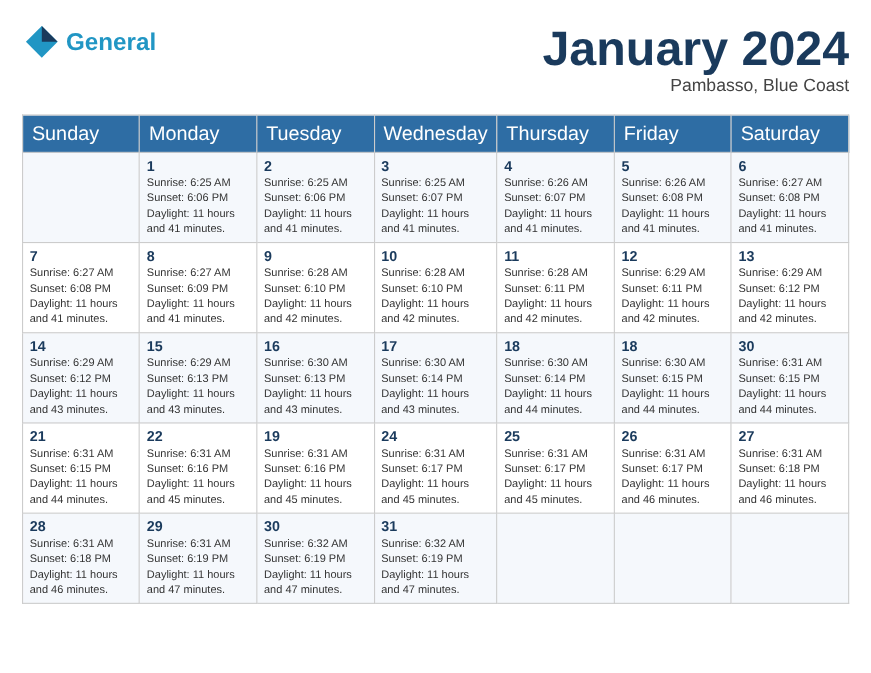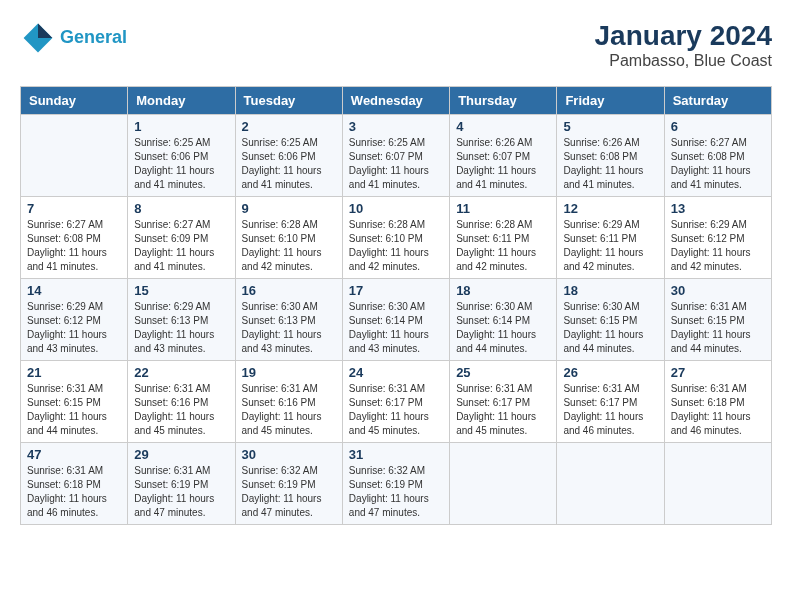--- a/index.html
+++ b/index.html
@@ -14,57 +14,57 @@
       display: flex;
       justify-content: space-between;
       align-items: flex-start;
       margin-bottom: 16px;
     }
     .logo {
       display: flex;
       align-items: center;
     }
     .logo-text {
-      font-size: 18px;
+      font-size: 22px;
       font-weight: bold;
       color: #1a3a5c;
       line-height: 1.1;
     }
     .logo-text span {
       color: #2196c4;
     }
     .logo-icon {
       width: 36px;
       height: 36px;
       margin-right: 4px;
     }
     .title-block {
       text-align: right;
     }
     .month-title {
-      font-size: 28px;
+      font-size: 44px;
       font-weight: bold;
       color: #1a3a5c;
     }
     .location {
       font-size: 16px;
       color: #444;
     }
     table {
       width: 100%;
       border-collapse: collapse;
       font-size: 11px;
     }
     thead tr th {
       background-color: #2e6da4;
       color: #fff;
       text-align: left;
       padding: 6px 8px;
-      font-size: 13px;
-      font-weight: bold;
+      font-size: 18px;
+      font-weight: normal;
       border: 1px solid #ccc;
     }
     tbody tr td {
       border: 1px solid #ccc;
       vertical-align: top;
       padding: 4px 6px;
       width: 107px;
       min-height: 80px;
       height: 80px;
     }
@@ -233,21 +233,21 @@
           <div class="day-number">26</div>
           <div class="day-detail">Sunrise: 6:31 AM<br>Sunset: 6:17 PM<br>Daylight: 11 hours and 46 minutes.</div>
         </td>
         <td>
           <div class="day-number">27</div>
           <div class="day-detail">Sunrise: 6:31 AM<br>Sunset: 6:18 PM<br>Daylight: 11 hours and 46 minutes.</div>
         </td>
       </tr>
       <tr>
         <td>
-          <div class="day-number">47</div>
+          <div class="day-number">28</div>
           <div class="day-detail">Sunrise: 6:31 AM<br>Sunset: 6:18 PM<br>Daylight: 11 hours and 46 minutes.</div>
         </td>
         <td>
           <div class="day-number">29</div>
           <div class="day-detail">Sunrise: 6:31 AM<br>Sunset: 6:19 PM<br>Daylight: 11 hours and 47 minutes.</div>
         </td>
         <td>
           <div class="day-number">30</div>
           <div class="day-detail">Sunrise: 6:32 AM<br>Sunset: 6:19 PM<br>Daylight: 11 hours and 47 minutes.</div>
         </td>

